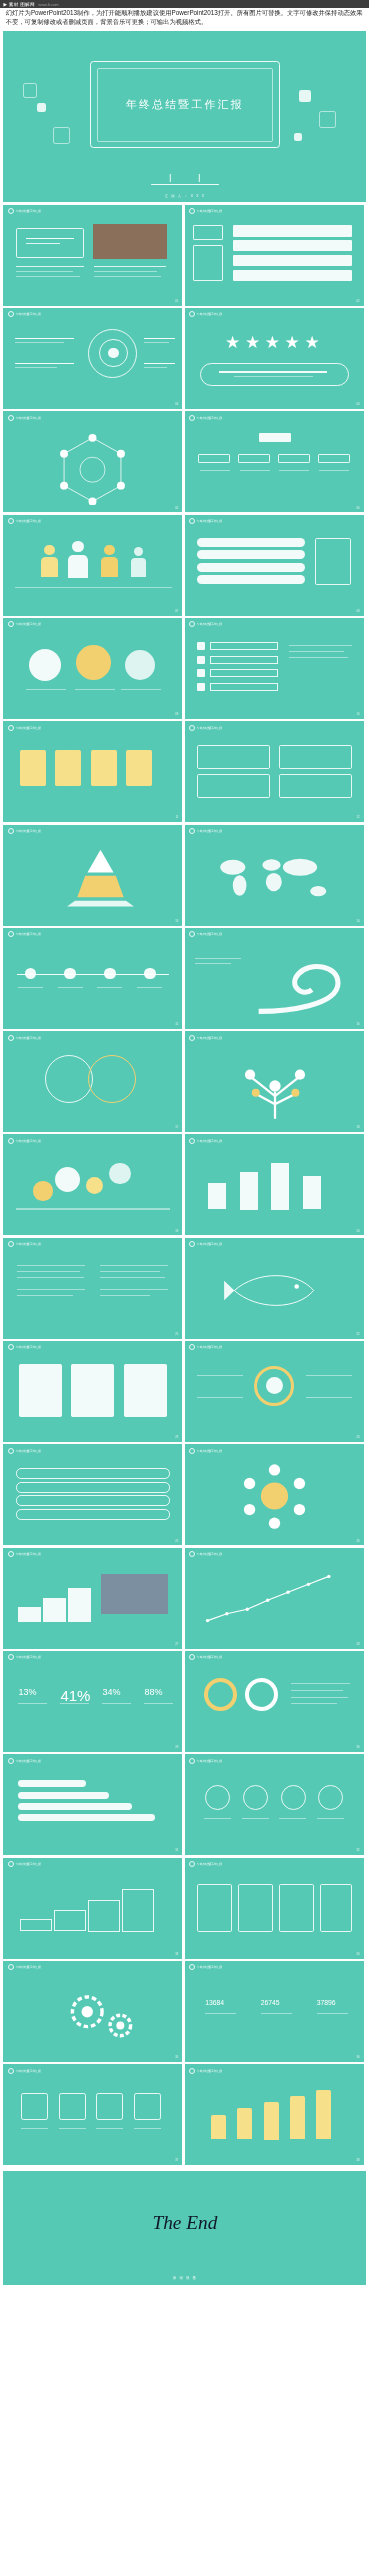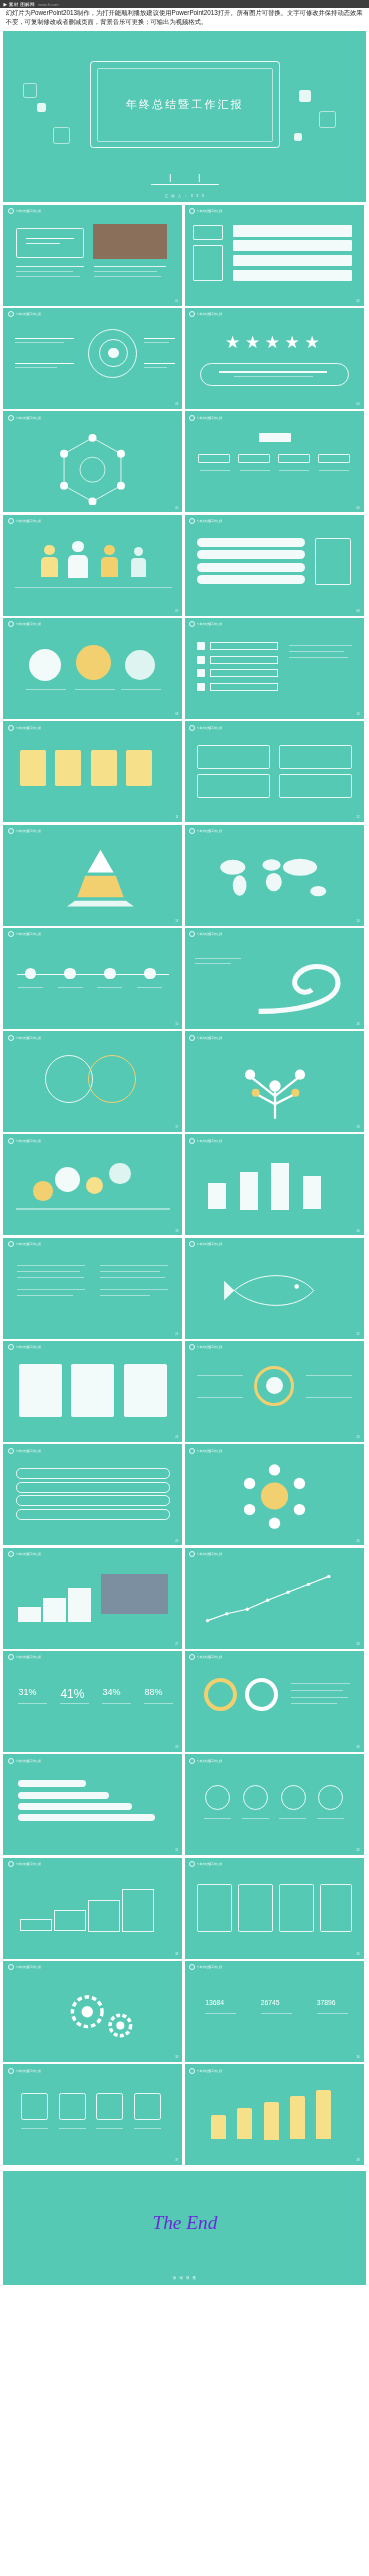--- a/index.html
+++ b/index.html
@@ -37,21 +37,21 @@
   .monitor .inner{position:absolute;inset:5.7px;border:0.6px solid rgba(255,255,255,.55);border-radius:1.7px;display:flex;align-items:center;justify-content:center;}
   .cover .ctitle{font-size:10.8px;color:#ffffff;letter-spacing:2.3px;font-weight:normal;}
   .stand{position:absolute;left:50%;transform:translateX(-50%);bottom:20.5px;width:28.4px;height:8px;border-left:1.1px solid rgba(255,255,255,.9);border-right:1.1px solid rgba(255,255,255,.9);}
   .base{position:absolute;left:50%;transform:translateX(-50%);bottom:17px;width:68px;height:1.7px;background:rgba(255,255,255,.9);border-radius:1.1px;}
   .sq{position:absolute;border-radius:2.3px;}
   .sqo{border:1.1px solid rgba(255,255,255,.55);}
   .sqf{background:rgba(255,255,255,.85);}
   .subc{position:absolute;left:0;right:0;bottom:4.6px;text-align:center;font-size:3.4px;color:rgba(255,255,255,.9);letter-spacing:1.1px;}
 
   
-  .endtxt{position:absolute;left:0;right:0;top:46%;transform:translateY(-50%);text-align:center;font-family:"Liberation Serif",serif;font-style:italic;font-size:19.3px;color:#6d28d9;}
+  .endtxt{position:absolute;left:0;right:0;top:46%;transform:translateY(-50%);text-align:center;font-family:"Liberation Serif",serif;font-style:italic;font-size:19.3px;color:#0f172a;}
 </style>
 </head>
 <body>
 
 <div class="page">
 
   <div class="topbar">
     <span class="tag">▶ 素材 图解网</span>
     <span class="url">www.fr.com</span>
   </div>
@@ -490,22 +490,22 @@
           </g>
       </svg>
       <div class="pg">28</div>
     </div>
 
     <div class="slide">
       <div class="hdr">
           <span class="dot"></span>
           <span class="t">年终总结暨工作汇报</span>
         </div>
-      <div style="position:absolute;left:15px;top:36px;font-size:9px;color:#fff;">31%</div>
-      <div style="position:absolute;left:57px;top:36px;font-size:12px;color:#fff;">41%</div>
+      <div style="position:absolute;left:15px;top:36px;font-size:9px;color:#fff;">13%</div>
+      <div style="position:absolute;left:57px;top:36px;font-size:15px;color:#fff;">41%</div>
       <div style="position:absolute;left:99px;top:36px;font-size:9px;color:#fff;">34%</div>
       <div style="position:absolute;left:141px;top:36px;font-size:9px;color:#fff;">88%</div>
       <div class="box fill5" style="left:15px;top:52px;width:28.4px;height:1.1px;"></div>
       <div class="box fill5" style="left:57px;top:52px;width:28.4px;height:1.1px;"></div>
       <div class="box fill5" style="left:99px;top:52px;width:28.4px;height:1.1px;"></div>
       <div class="box fill5" style="left:141px;top:52px;width:28.4px;height:1.1px;"></div>
       <div class="pg">29</div>
     </div>
 
     <div class="slide">

